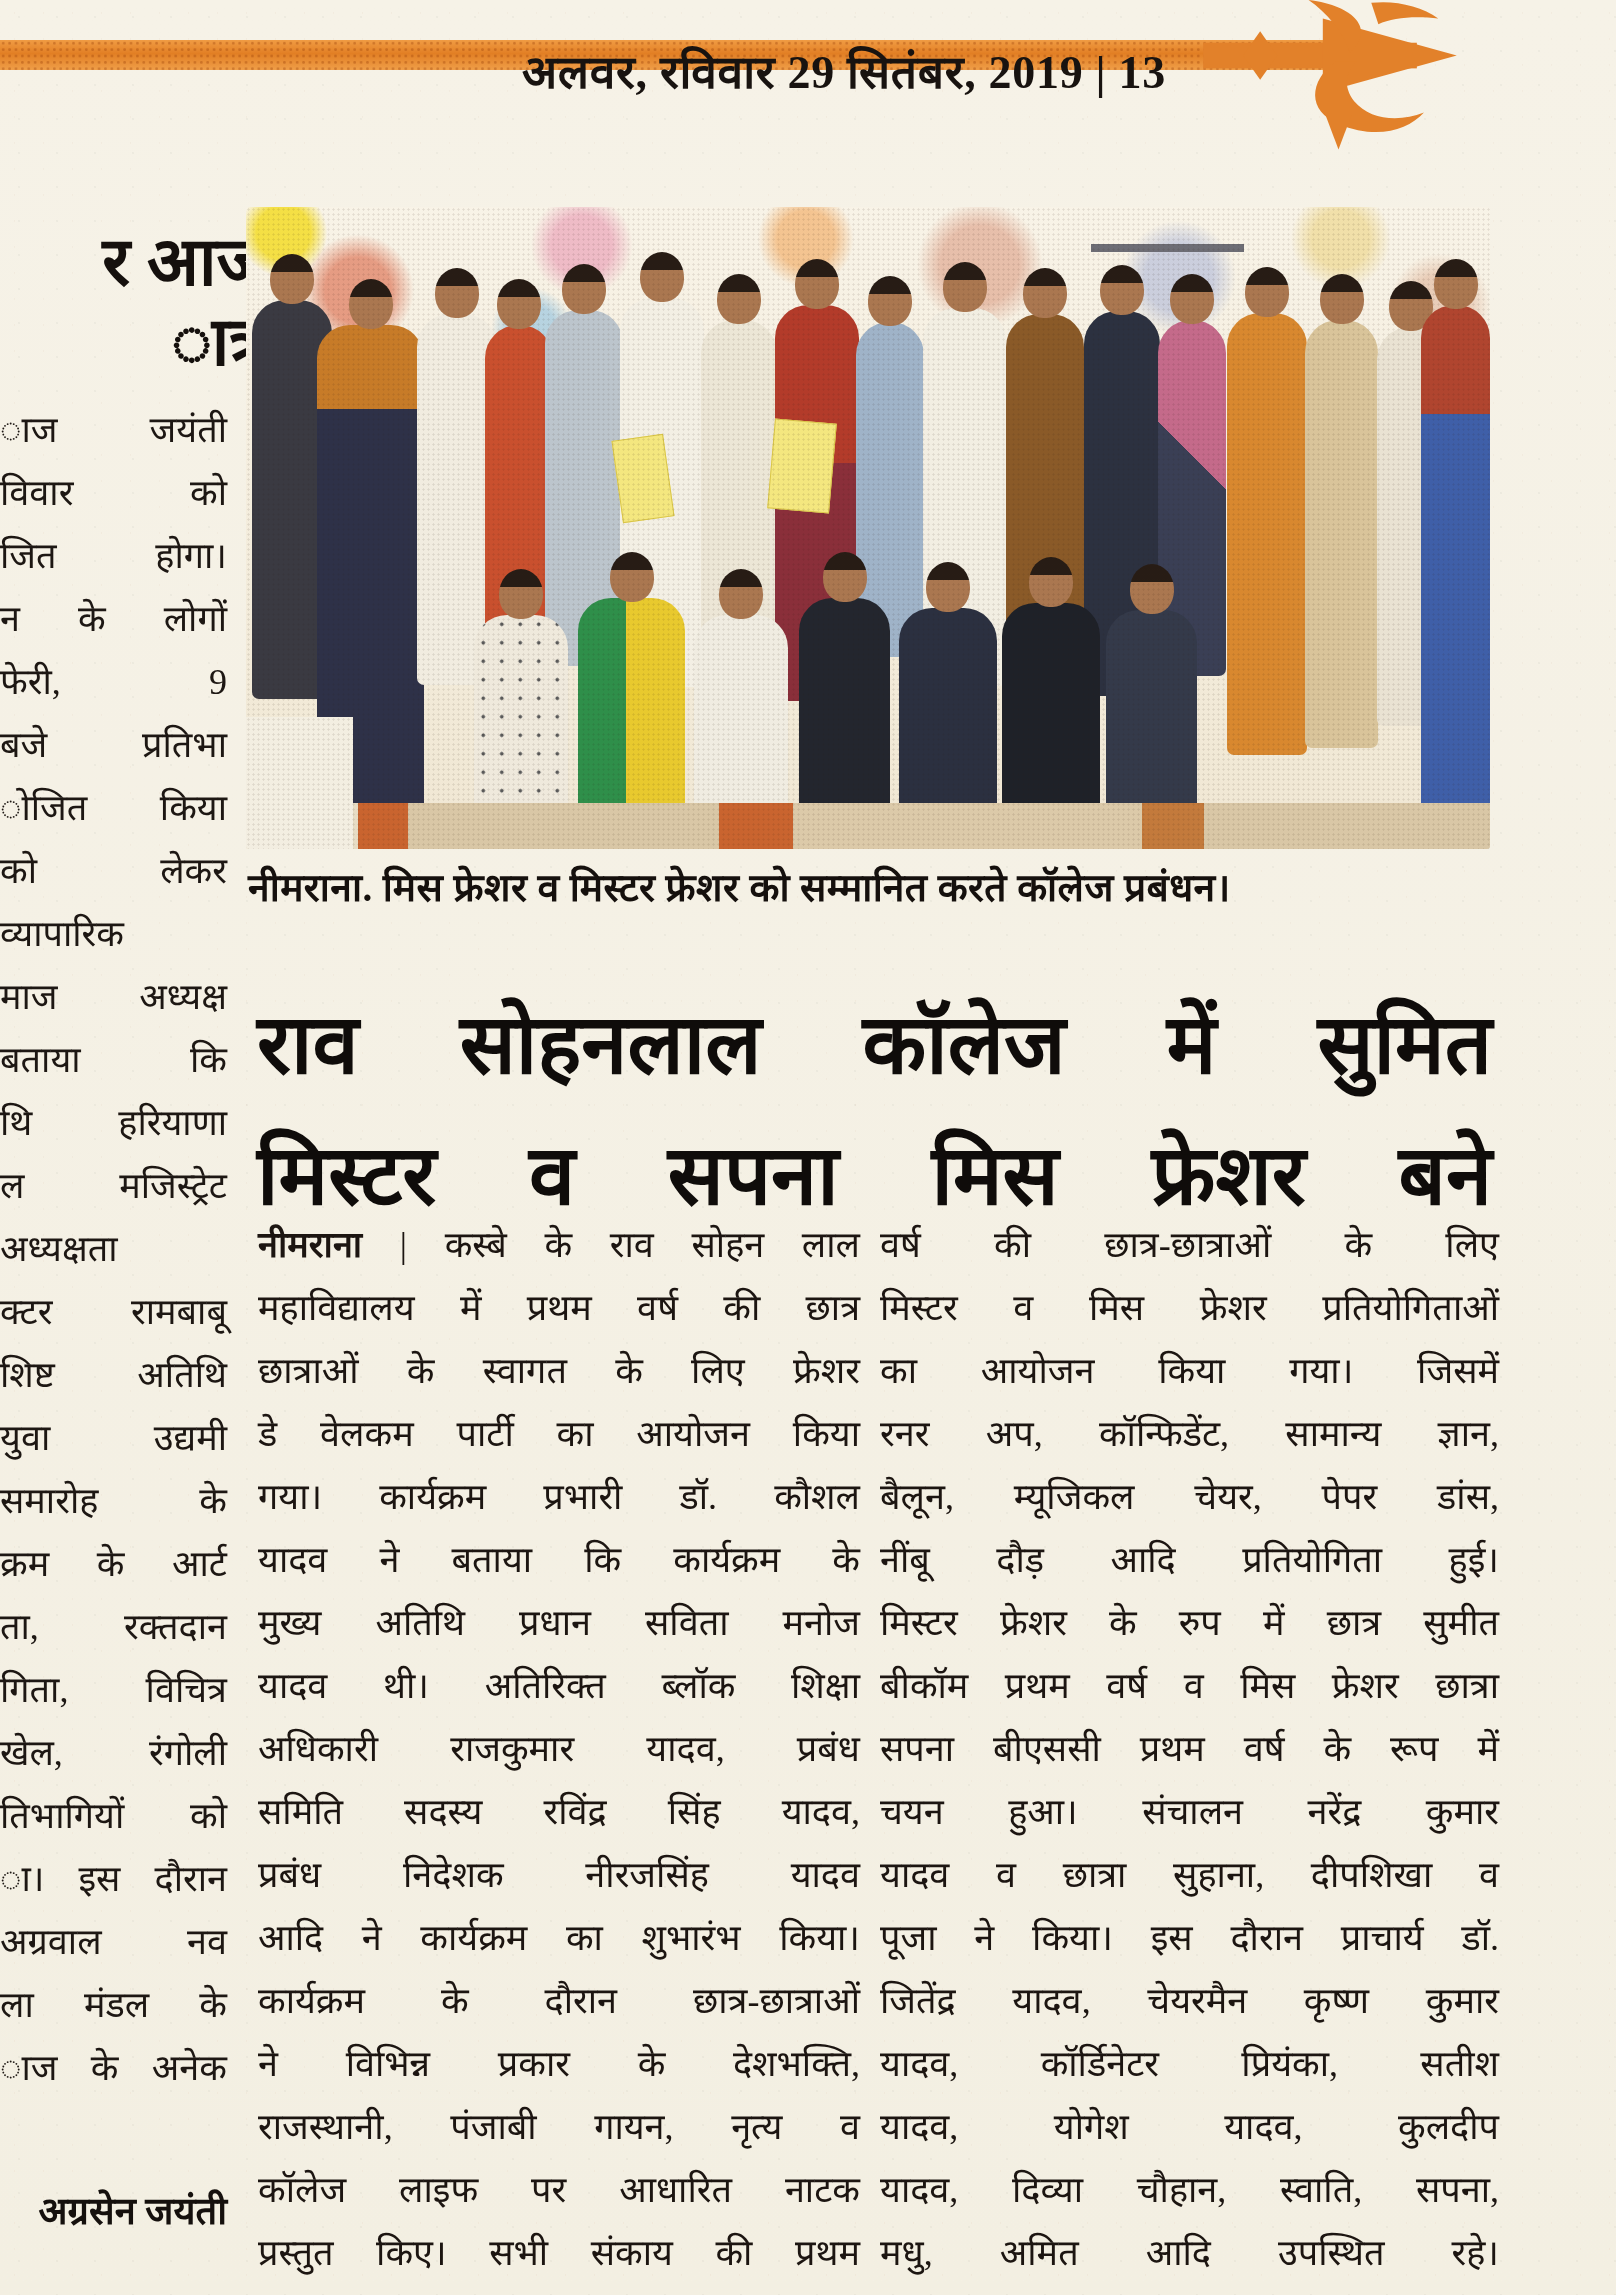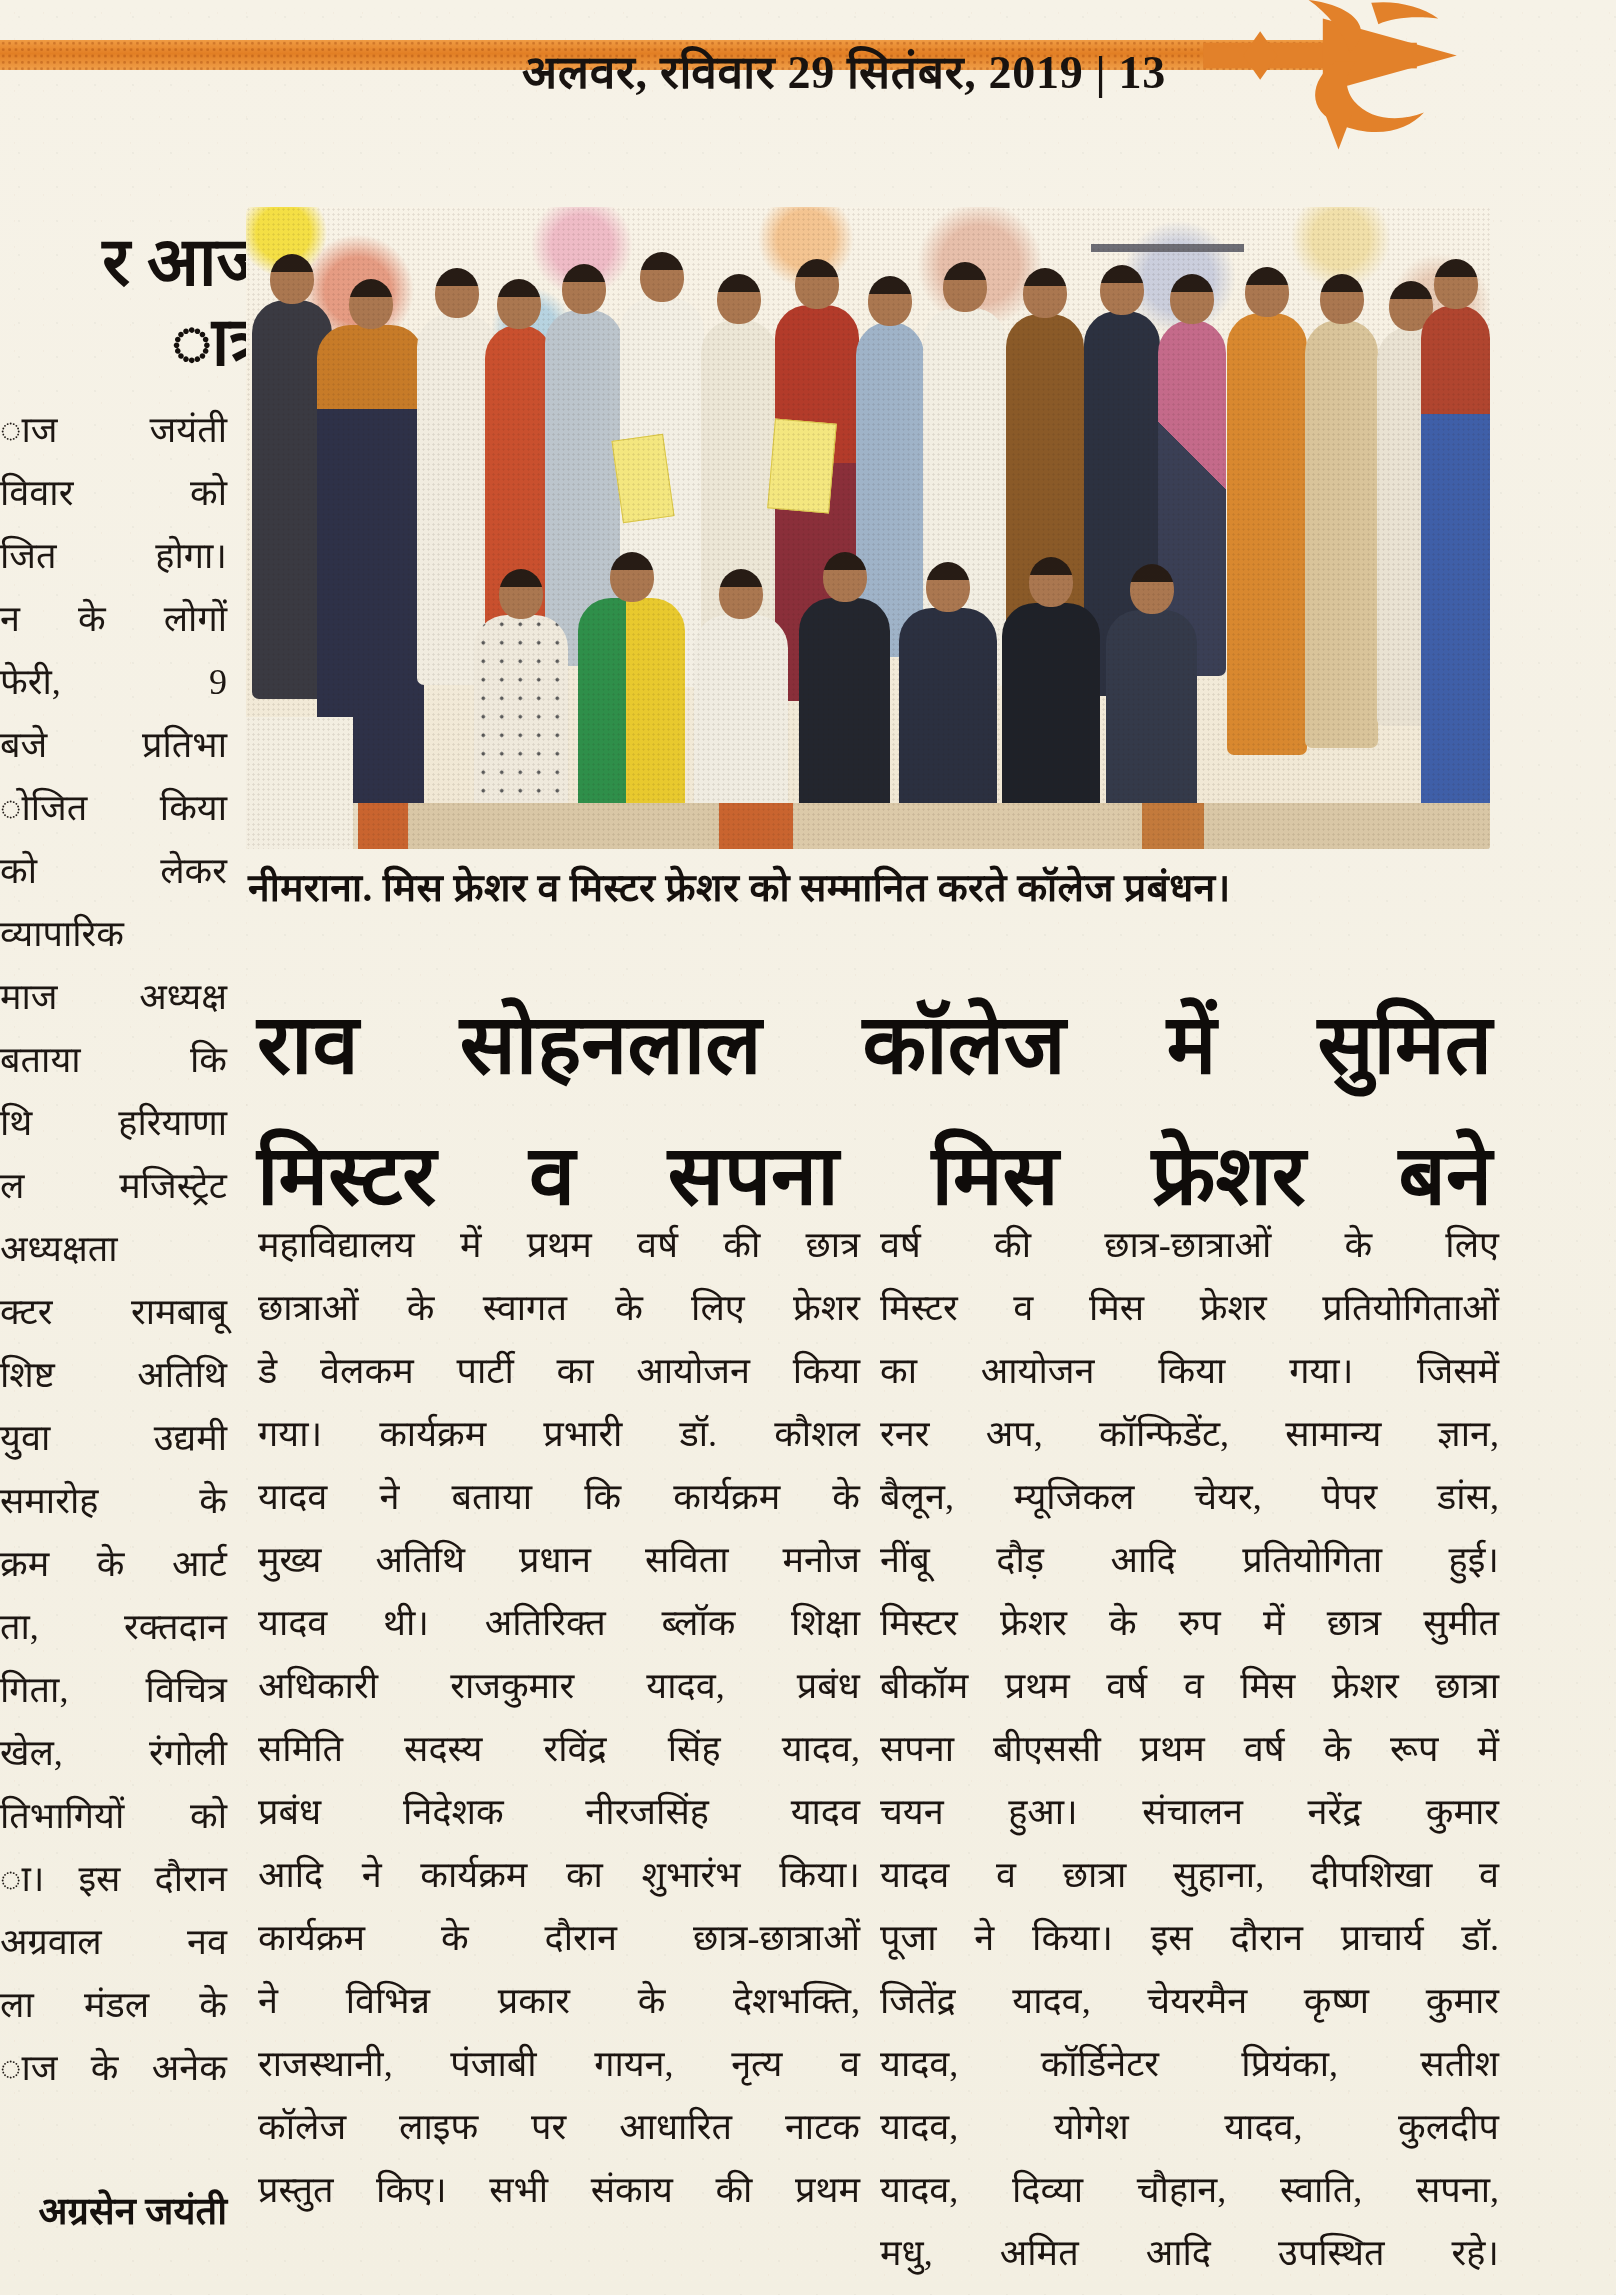--- a/index.html
+++ b/index.html
@@ -205,20 +205,21 @@
     <div class="floor"></div>
     <div class="podium"></div>
   </div>
 
   <div class="caption">नीमराना. मिस फ्रेशर व मिस्टर फ्रेशर को सम्मानित करते कॉलेज प्रबंधन।</div>
 
   <h1 class="headline">राव सोहनलाल कॉलेज में सुमित
 मिस्टर व सपना मिस फ्रेशर बने</h1>
 
   <div class="col col1">
+    <div class="firstline"><span class="lead">नीमराना</span> <span>| कस्बे के राव सोहन लाल</span></div>
     <div class="coltext">महाविद्यालय में प्रथम वर्ष की छात्र
 छात्राओं के स्वागत के लिए फ्रेशर
 डे वेलकम पार्टी का आयोजन किया
 गया। कार्यक्रम प्रभारी डॉ. कौशल
 यादव ने बताया कि कार्यक्रम के
 मुख्य अतिथि प्रधान सविता मनोज
 यादव थी। अतिरिक्त ब्लॉक शिक्षा
 अधिकारी राजकुमार यादव, प्रबंध
 समिति सदस्य रविंद्र सिंह यादव,
 प्रबंध निदेशक नीरजसिंह यादव

